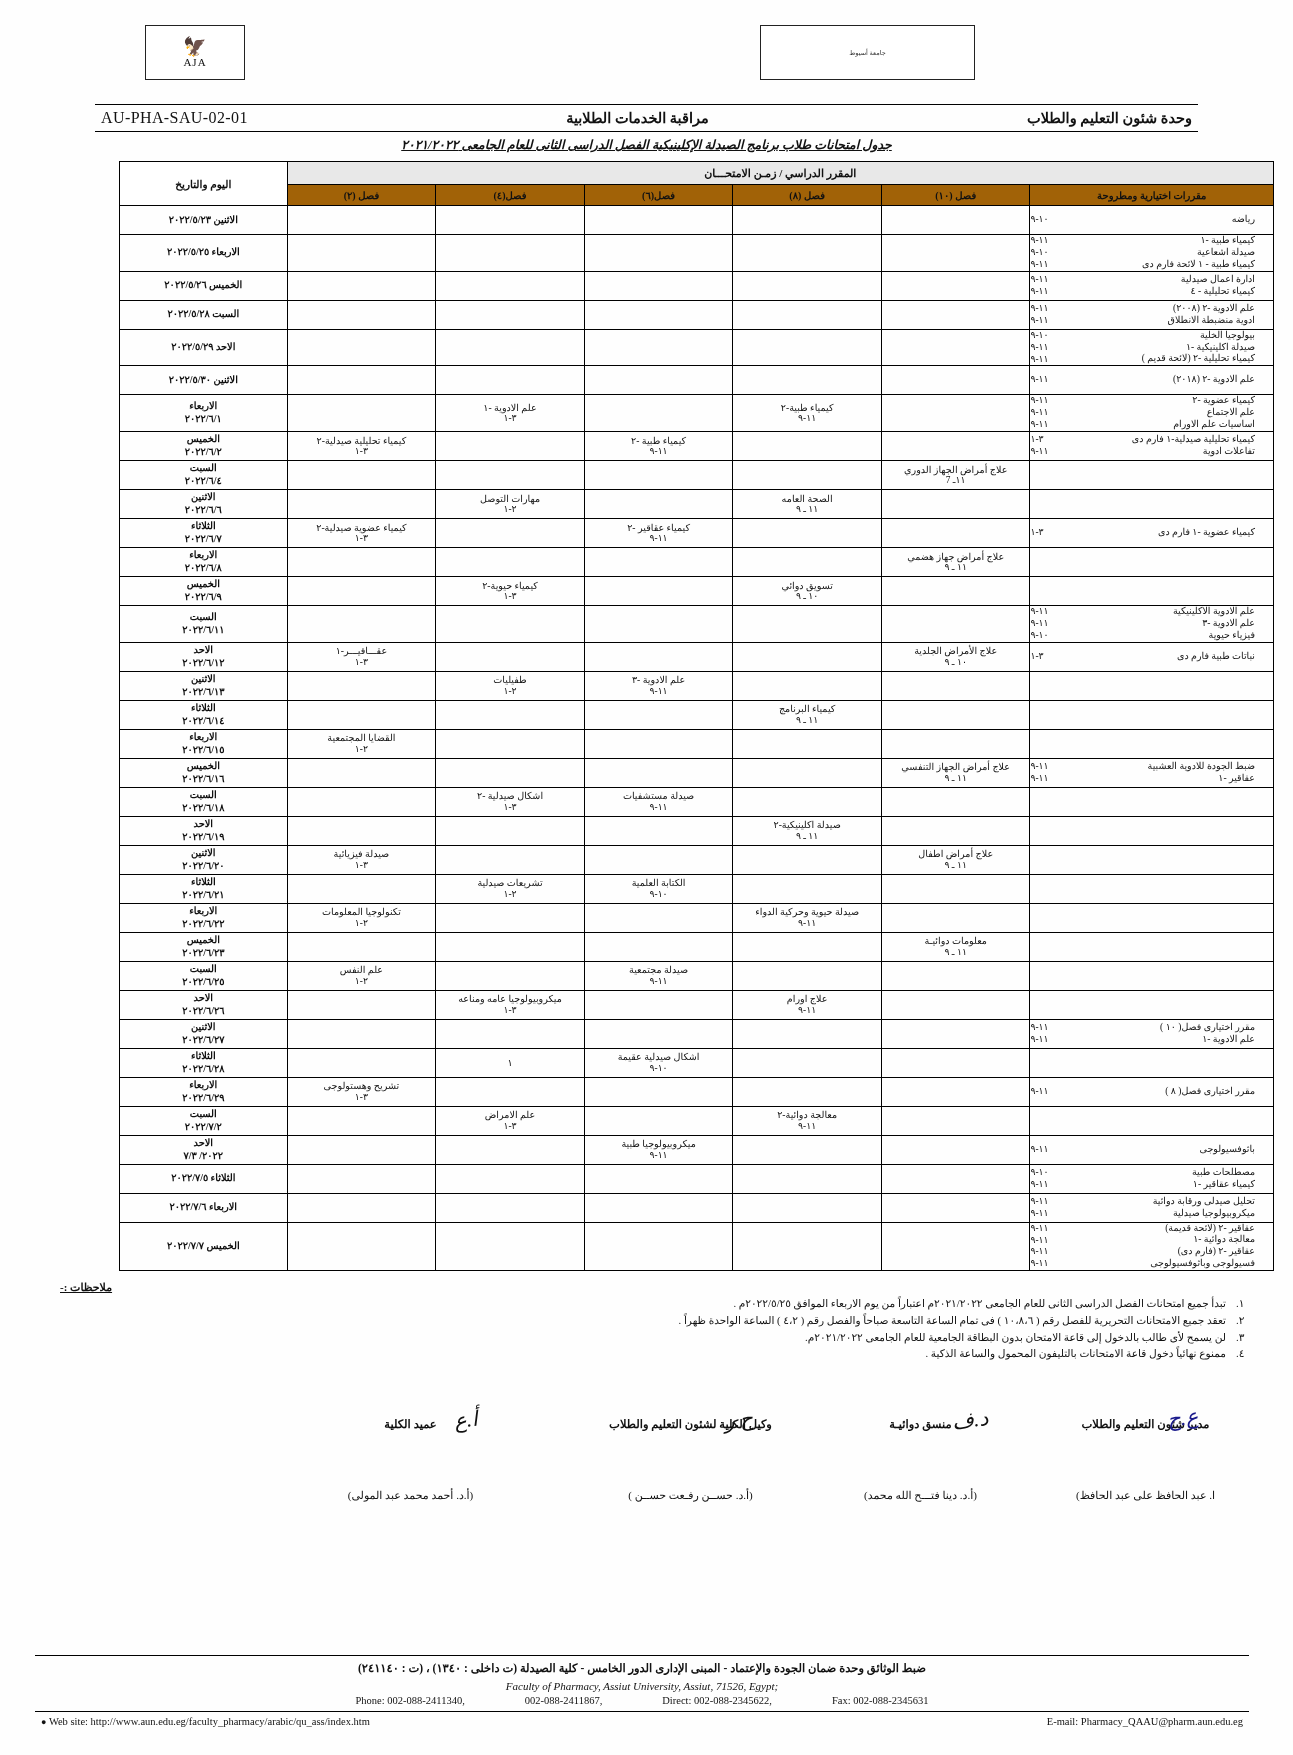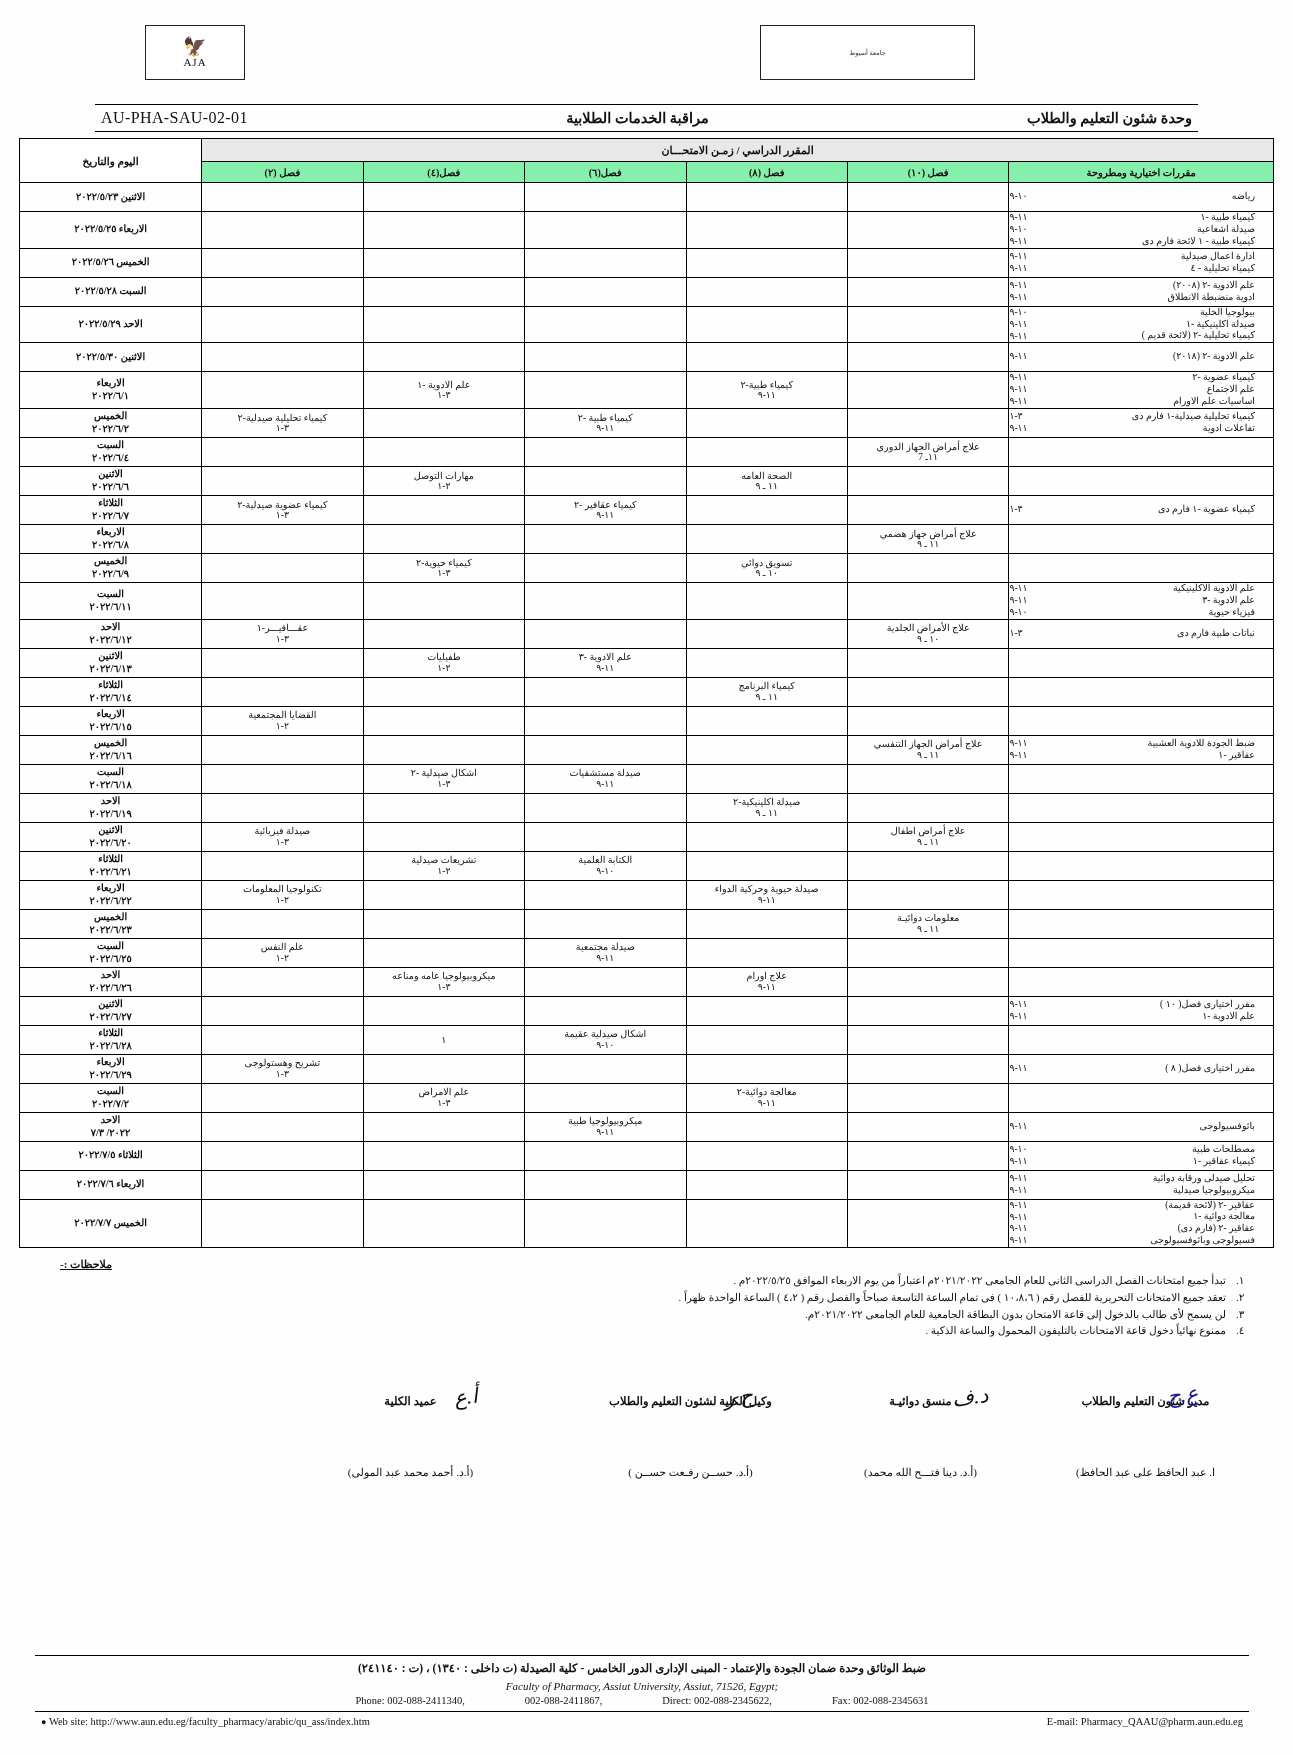--- a/index.html
+++ b/index.html
@@ -40,40 +40,40 @@
   }
   .hdr-row .code { font-family:"Liberation Serif",serif; direction:ltr; font-size:16px; letter-spacing:.4px; font-weight:normal;}
   .hdr-title2 {
     text-align:center; font-size:12.5px; font-weight:bold; font-style:italic;
     padding:5px 0 2px 0; text-decoration:underline;
   }
 
   
   table.sched {
     border-collapse: collapse;
-    width: 1255px;
+    width: 1155px;
     margin: 6px 19px 0 19px;
     table-layout: fixed;
     font-size: 9.3px;
   }
   table.sched th, table.sched td {
     border: 1px solid #000;
     padding: 0;
     vertical-align: middle;
     text-align: center;
   }
   th.band {
     background: #e8e8e8;
     font-weight: bold;
     font-size: 11px;
     height: 23px;
     letter-spacing: .5px;
   }
   th.sub {
-    background: #86efac;
+    background: #a16207;
     font-weight: bold;
     font-size: 10px;
     height: 21px;
   }
   th.daycol {
     font-weight:bold; font-size:10.5px; background:#fff;
   }
   col.c-elect { width: 218px; }
   col.c-f10   { width: 133px; }
   col.c-f8    { width: 133px; }
@@ -136,20 +136,21 @@
       <div class="aun-txt">جامعة أسيوط</div>
     </div>
   </div>
 
   <div class="hdr-wrap">
     <div class="hdr-row">
       <span>وحدة شئون التعليم والطلاب</span>
       <span>مراقبة الخدمات الطلابية</span>
       <span class="code">AU-PHA-SAU-02-01</span>
     </div>
+    <div class="hdr-title2">جدول امتحانات طلاب برنامج الصيدلة الإكلينيكية الفصل الدراسى الثانى للعام الجامعى ٢٠٢١/٢٠٢٢</div>
   </div>
 
   <table class="sched">
     <colgroup>
       <col class="c-elect">
         <col class="c-f10">
         <col class="c-f8">
         <col class="c-f6">
         <col class="c-f4">
         <col class="c-f2">

